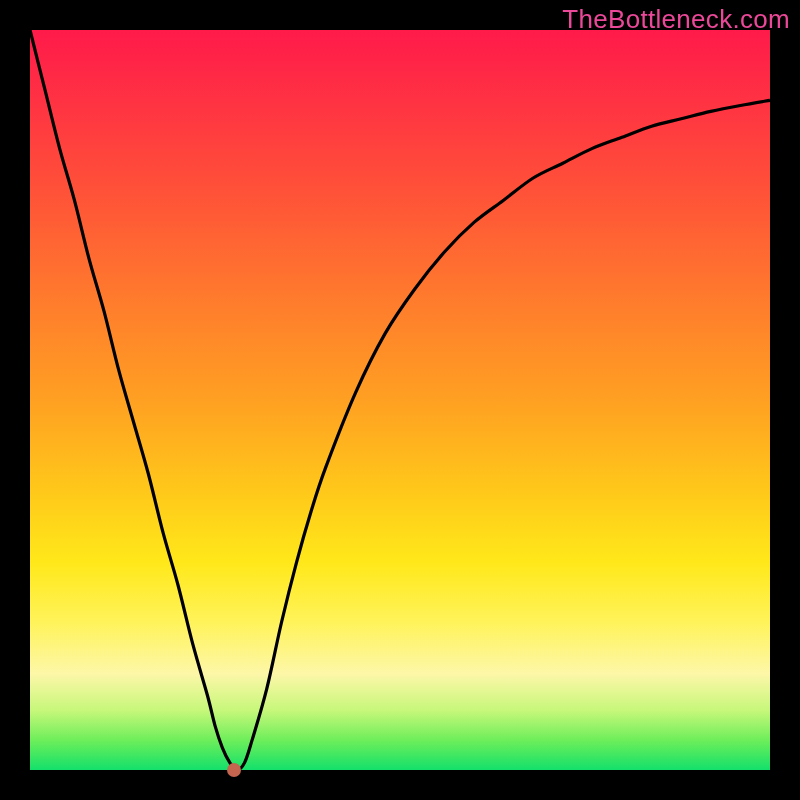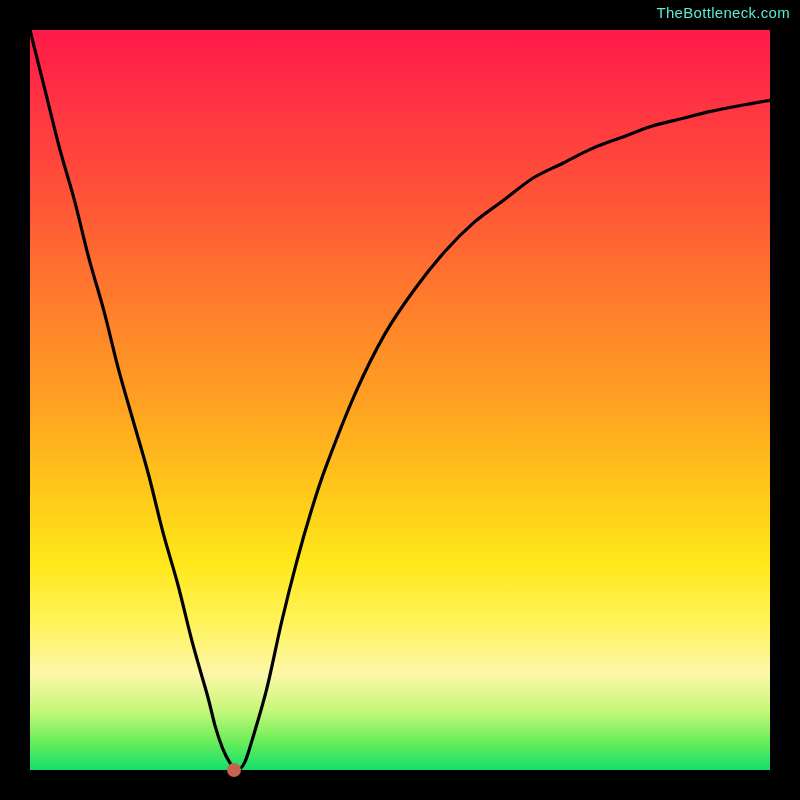--- a/index.html
+++ b/index.html
@@ -37,22 +37,22 @@
       #fdf7a8 87%,
       #c6f77a 92%,
       #6dee5a 96%,
       #13e06b 100%
     );
   }
   .watermark {
     position: absolute;
     top: 4px;
     right: 10px;
-    color: #5eead4;
-    font-size: 15px;
+    color: #ec4899;
+    font-size: 26px;
     font-weight: 500;
     letter-spacing: 0.3px;
     user-select: none;
   }
   svg.curve {
     position: absolute;
     left: 0;
     top: 0;
     width: 740px;
     height: 740px;

